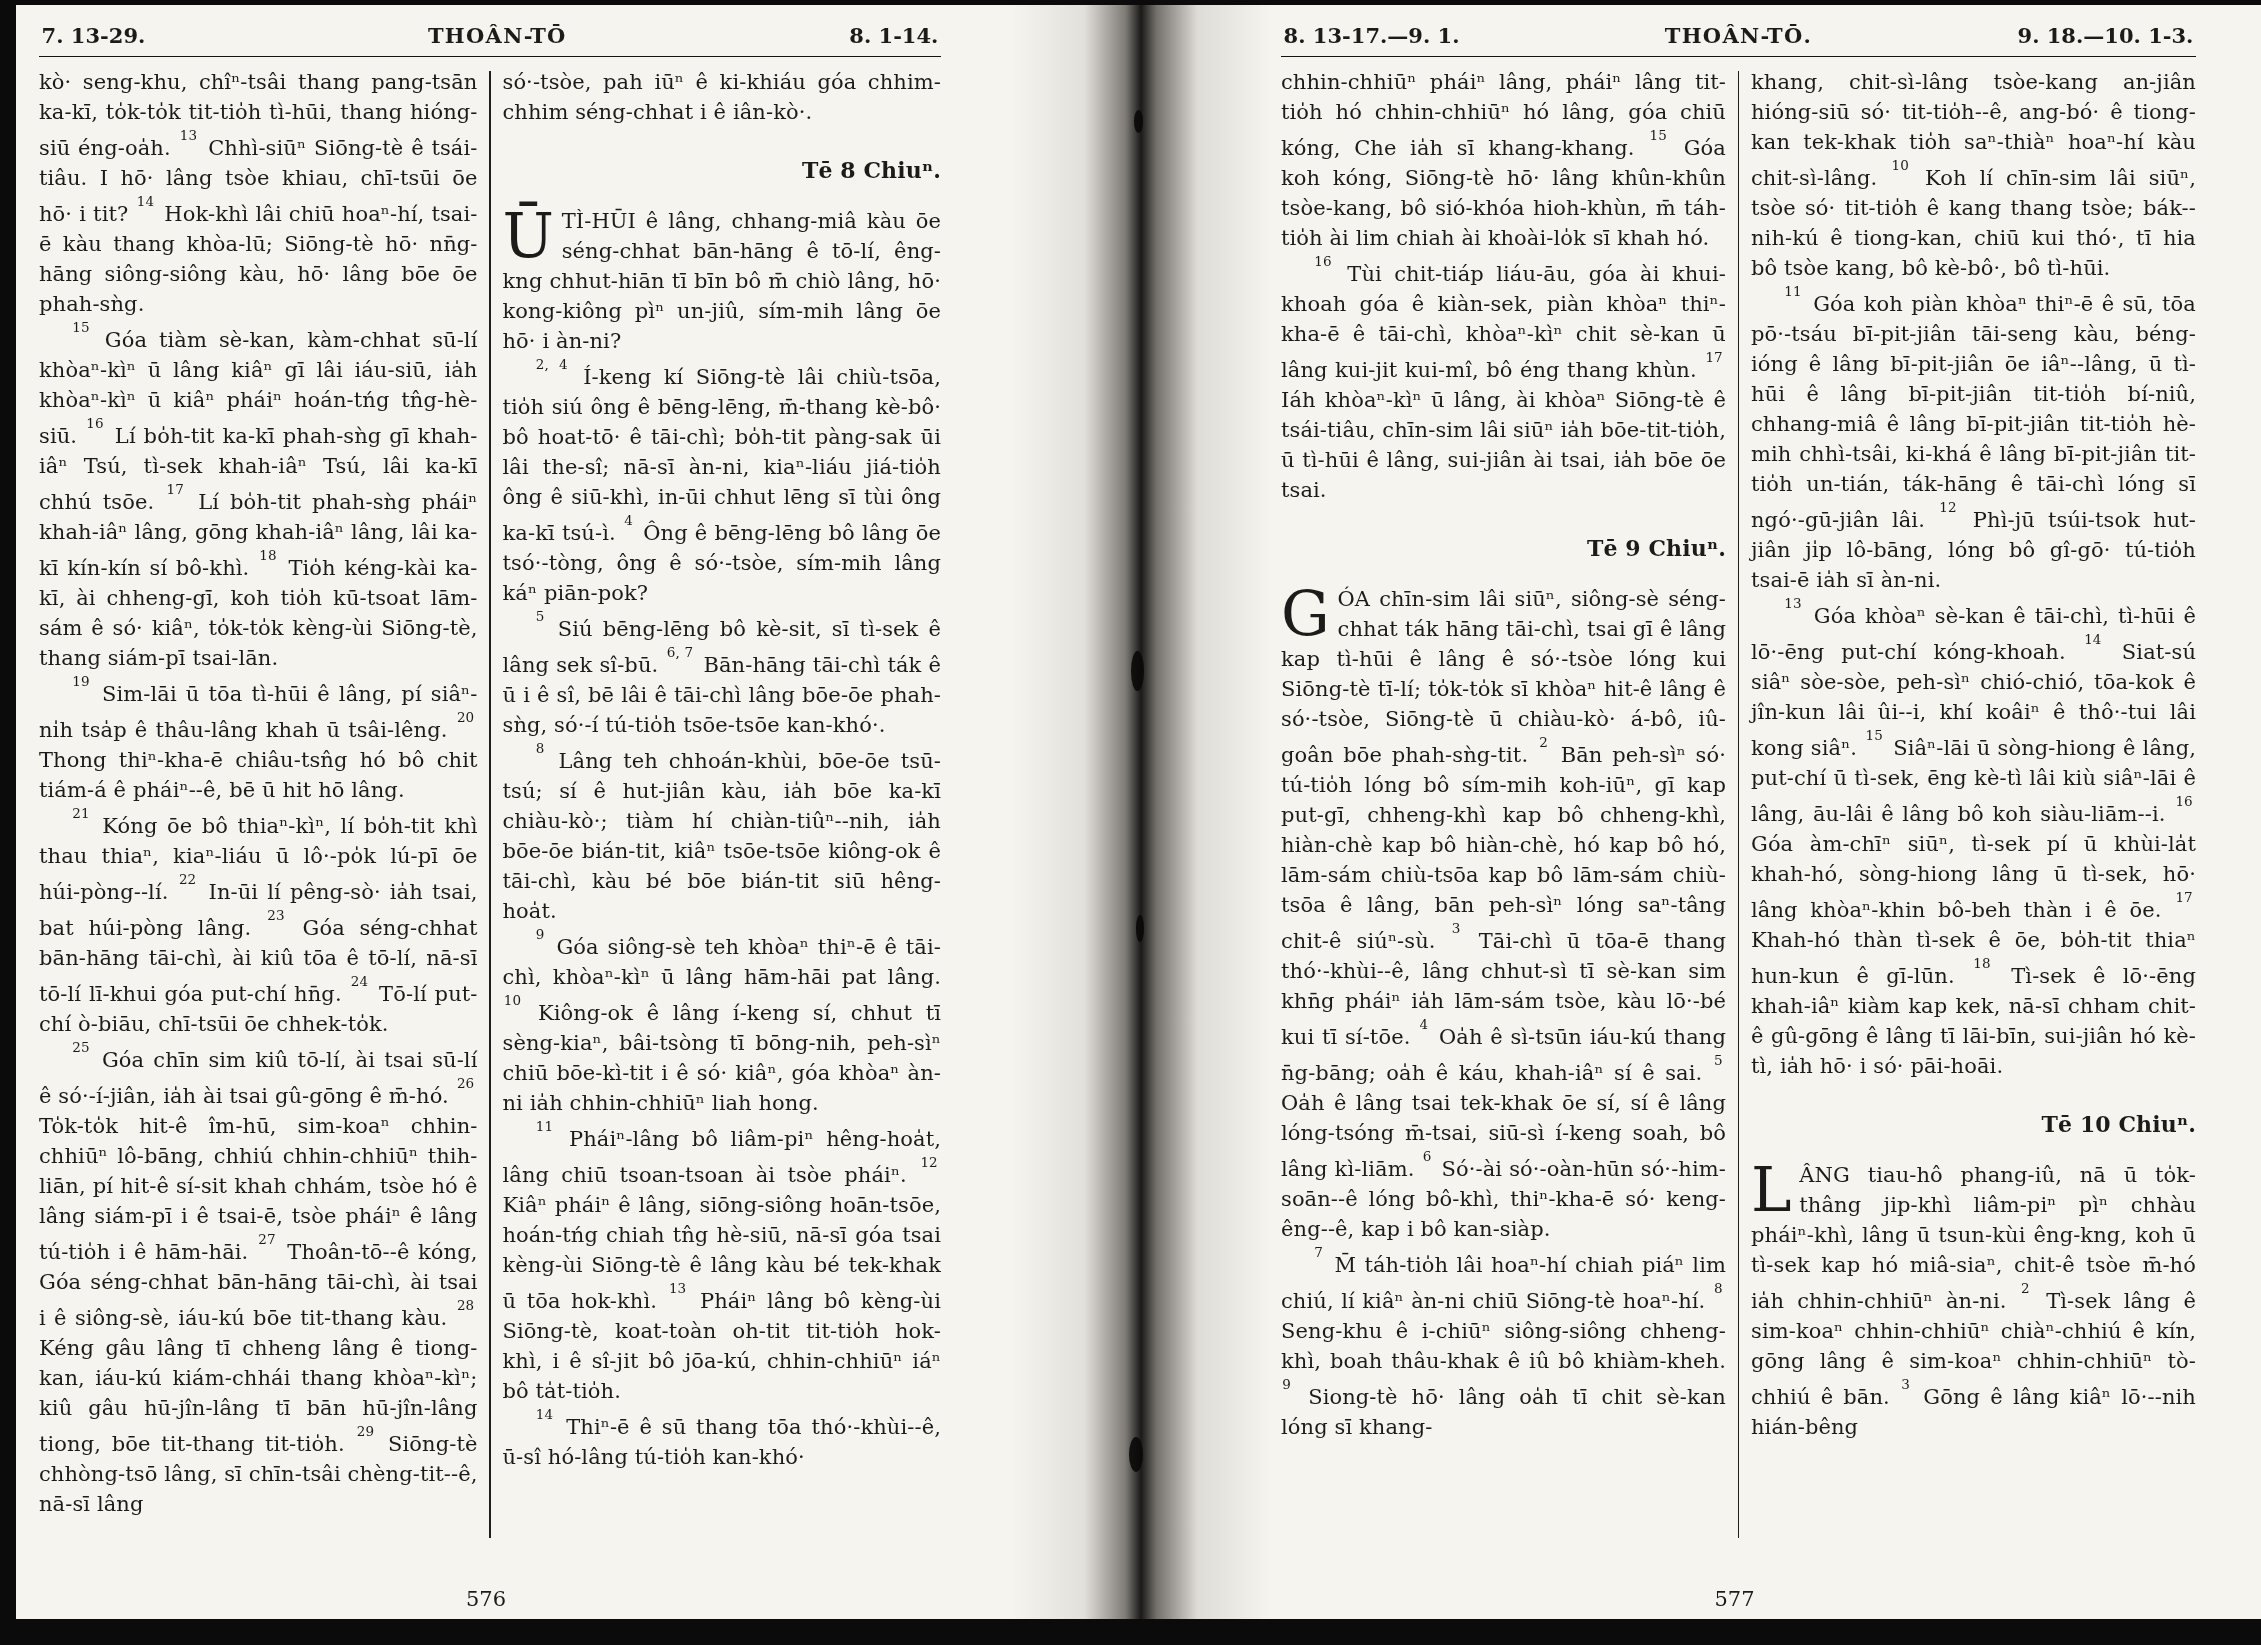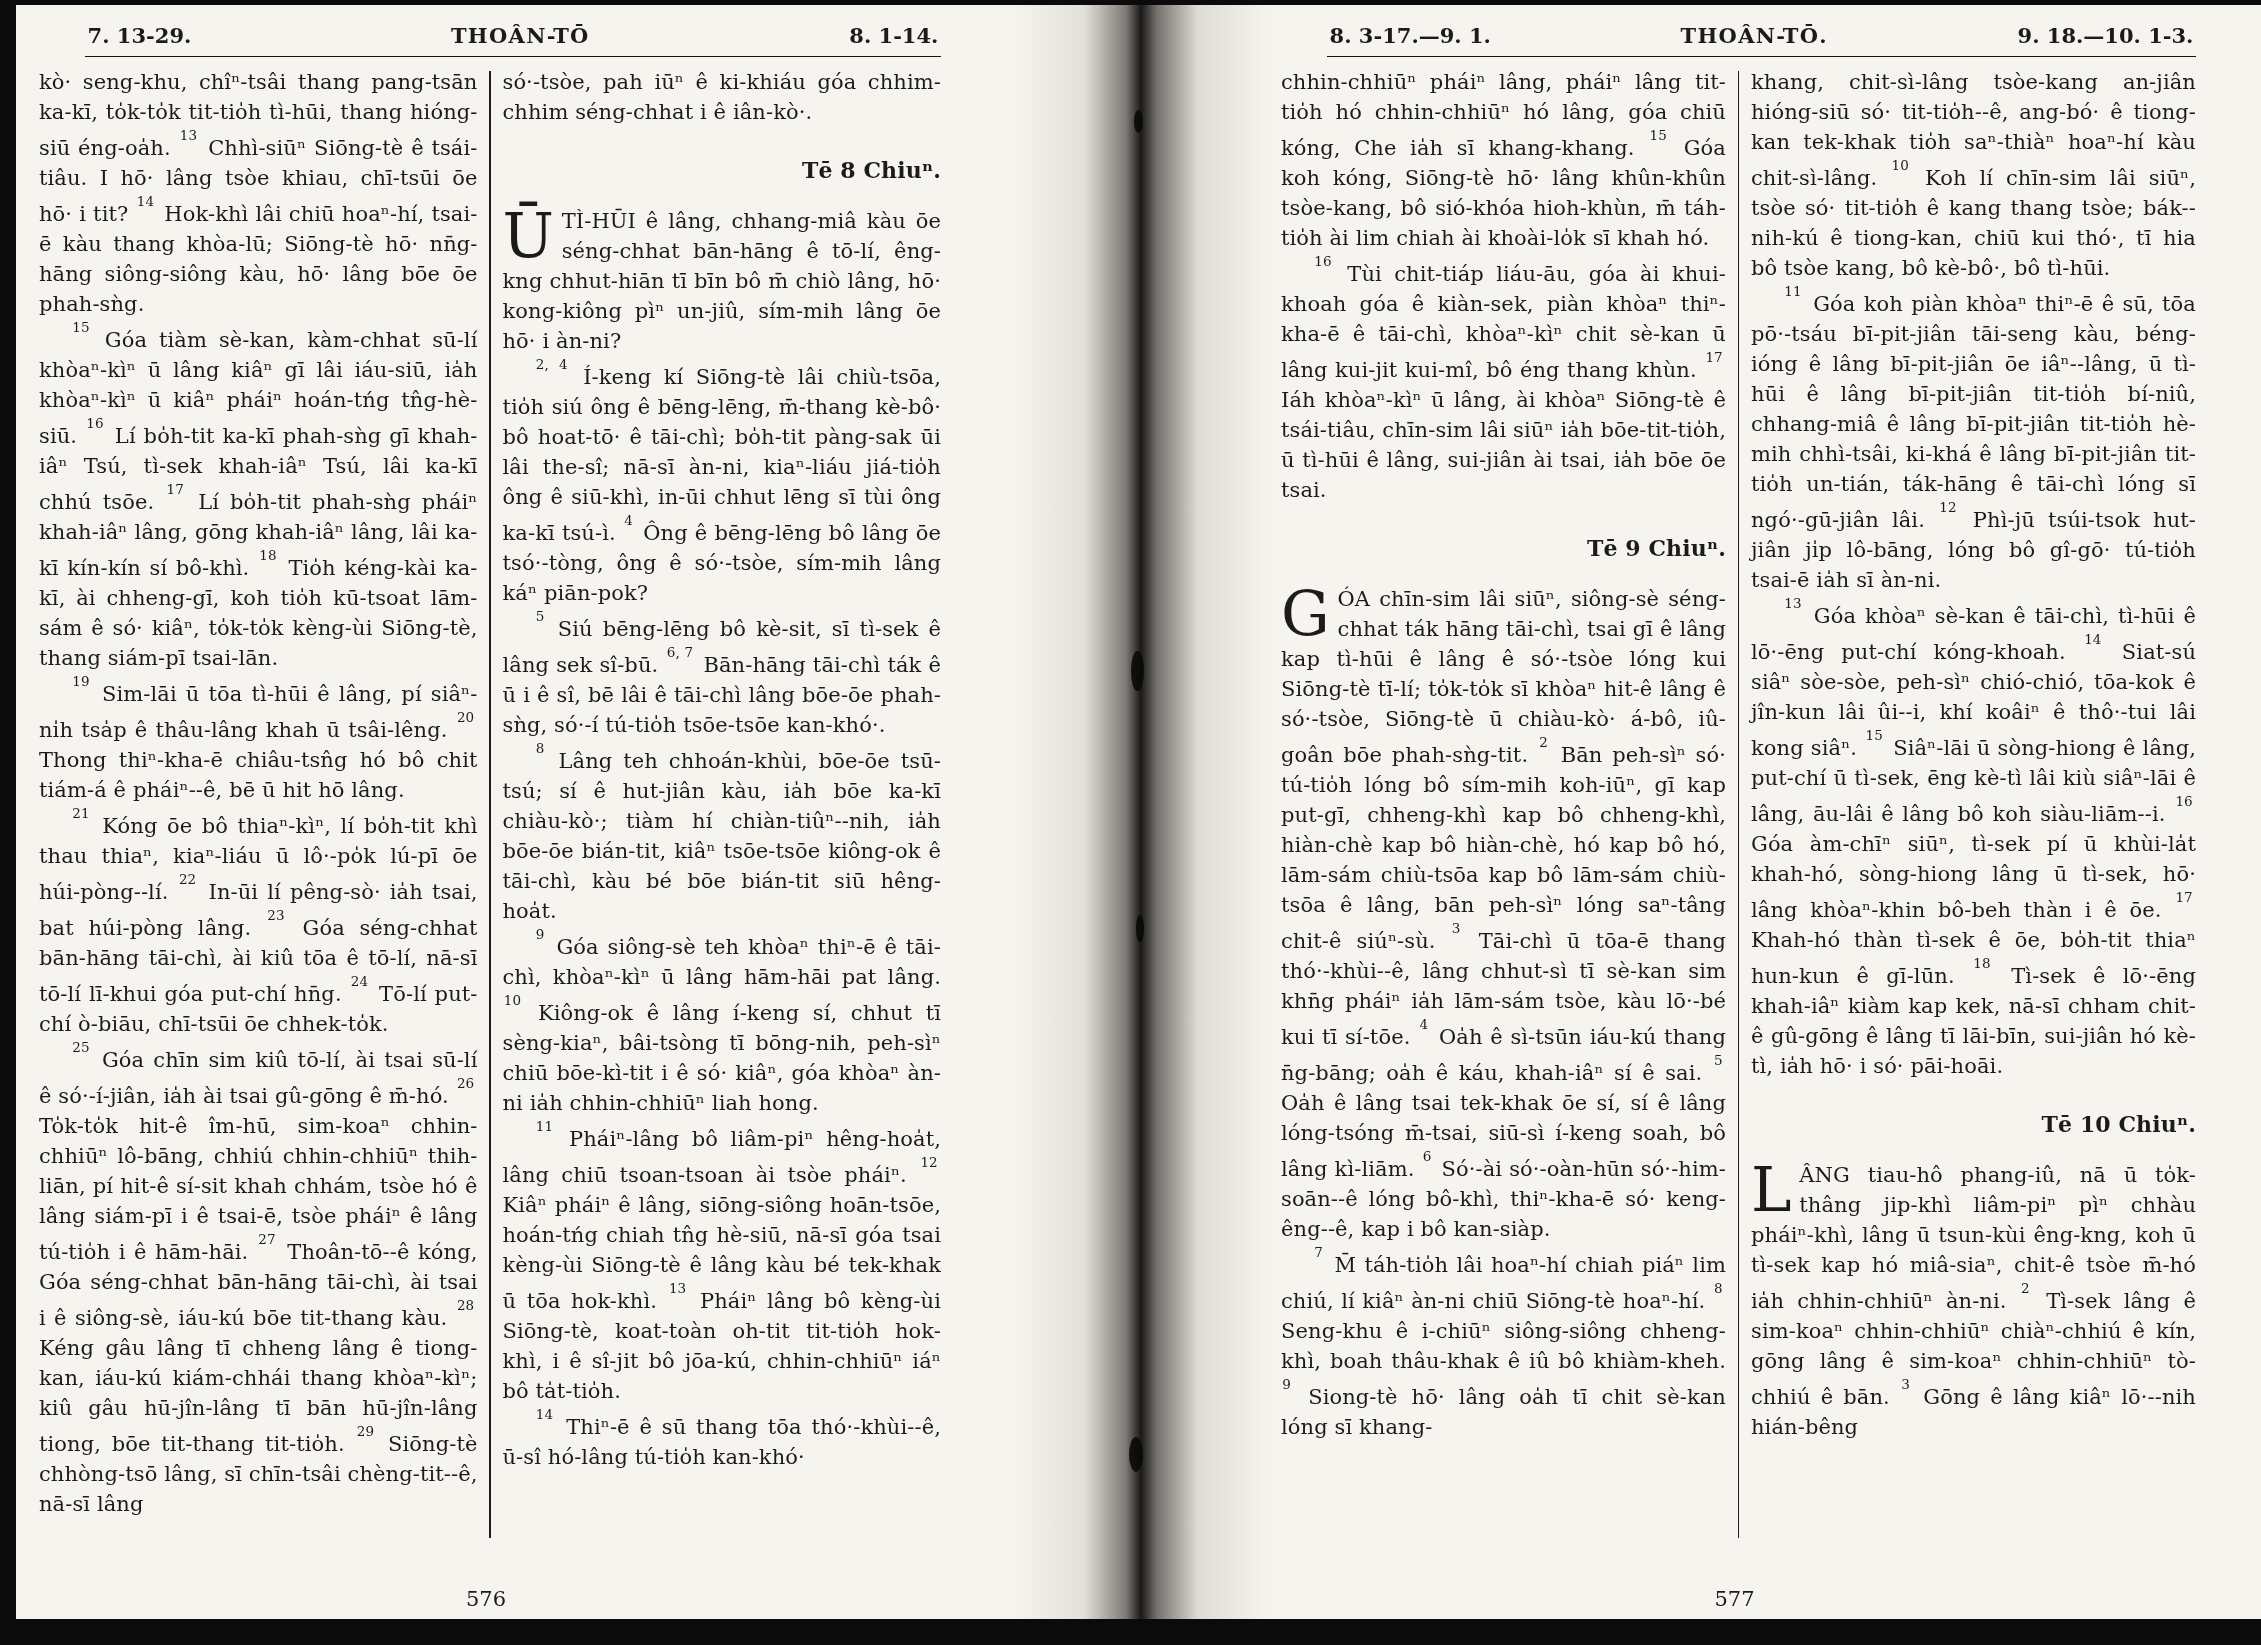--- a/index.html
+++ b/index.html
@@ -30,21 +30,20 @@
 
   
   .page{position:absolute;top:23px;bottom:30px;z-index:1;}
   #page-left{left:39px;width:902px;}
   #page-right{left:1281px;width:915px;}
 
   .page-header{
     display:flex;justify-content:space-between;align-items:baseline;
     font-weight:bold;font-size:21px;padding:0 2.6px 7.7px;
     border-bottom:1.9px solid #15140f;
-    margin-left:46px;
   }
   .page-title{letter-spacing:1.3px;}
 
   .columns{display:flex;gap:25px;position:relative;margin-top:10.3px;height:1476px;overflow:hidden;}
   .columns::before{content:"";position:absolute;left:calc(50% - 0.6px);top:3.9px;bottom:5.2px;width:1.3px;background:#201f1b;}
   .col{flex:1 1 0;text-align:justify;font-size:21px;line-height:30px;letter-spacing:0.1px;}
 
   .para{margin:0;}
   .para.indent{text-indent:32px;}
   .chapter-heading{text-align:right;font-weight:bold;font-size:22px;margin:28px 0 20.6px;text-indent:0;}
@@ -82,21 +81,21 @@
           <p class="para indent"><sup class="verse">9</sup> Góa siông-sè teh khòaⁿ thiⁿ-ē ê tāi-chì, khòaⁿ-kìⁿ ū lâng hām-hāi pat lâng. <sup class="verse">10</sup> Kiông-ok ê lâng í-keng sí, chhut tī sèng-kiaⁿ, bâi-tsòng tī bōng-nih, peh-sìⁿ chiū bōe-kì-tit i ê só· kiâⁿ, góa khòaⁿ àn-ni ia̍h chhin-chhiūⁿ liah hong.</p>
           <p class="para indent"><sup class="verse">11</sup> Pháiⁿ-lâng bô liâm-piⁿ hêng-hoa̍t, lâng chiū tsoan-tsoan ài tsòe pháiⁿ. <sup class="verse">12</sup> Kiâⁿ pháiⁿ ê lâng, siōng-siông hoān-tsōe, hoán-tńg chiah tn̂g hè-siū, nā-sī góa tsai kèng-ùi Siōng-tè ê lâng kàu bé tek-khak ū tōa hok-khì. <sup class="verse">13</sup> Pháiⁿ lâng bô kèng-ùi Siōng-tè, koat-toàn oh-tit tit-tio̍h hok-khì, i ê sî-jit bô jōa-kú, chhin-chhiūⁿ iáⁿ bô ta̍t-tio̍h.</p>
           <p class="para indent"><sup class="verse">14</sup> Thiⁿ-ē ê sū thang tōa thó·-khùi--ê, ū-sî hó-lâng tú-tio̍h kan-khó·</p>
         </div>
     </div>
     <div class="page-number">576</div>
   </div>
 
   <div class="page" id="page-right">
     <div class="page-header">
-      <span>8. 3-17.—9. 1.</span>
+      <span>8. 13-17.—9. 1.</span>
       <span class="page-title">THOÂN-TŌ.</span>
       <span>9. 18.—10. 1-3.</span>
     </div>
     <div class="columns">
       <div class="col">
           <p class="para">chhin-chhiūⁿ pháiⁿ lâng, pháiⁿ lâng tit-tio̍h hó chhin-chhiūⁿ hó lâng, góa chiū kóng, Che ia̍h sī khang-khang. <sup class="verse">15</sup> Góa koh kóng, Siōng-tè hō· lâng khûn-khûn tsòe-kang, bô sió-khóa hioh-khùn, m̄ táh-tio̍h ài lim chiah ài khoài-lo̍k sī khah hó.</p>
           <p class="para indent"><sup class="verse">16</sup> Tùi chit-tiáp liáu-āu, góa ài khui-khoah góa ê kiàn-sek, piàn khòaⁿ thiⁿ-kha-ē ê tāi-chì, khòaⁿ-kìⁿ chit sè-kan ū lâng kui-jit kui-mî, bô éng thang khùn. <sup class="verse">17</sup> Iáh khòaⁿ-kìⁿ ū lâng, ài khòaⁿ Siōng-tè ê tsái-tiâu, chīn-sim lâi siūⁿ ia̍h bōe-tit-tio̍h, ū tì-hūi ê lâng, sui-jiân ài tsai, ia̍h bōe ōe tsai.</p>
           <div class="chapter-heading">Tē 9 Chiuⁿ.</div>
           <p class="para"><span class="dropcap">G</span>ÓA chīn-sim lâi siūⁿ, siông-sè séng-chhat ták hāng tāi-chì, tsai gī ê lâng kap tì-hūi ê lâng ê só·-tsòe lóng kui Siōng-tè tī-lí; to̍k-to̍k sī khòaⁿ hit-ê lâng ê só·-tsòe, Siōng-tè ū chiàu-kò· á-bô, iû-goân bōe phah-sǹg-tit. <sup class="verse">2</sup> Bān peh-sìⁿ só· tú-tio̍h lóng bô sím-mih koh-iūⁿ, gī kap put-gī, chheng-khì kap bô chheng-khì, hiàn-chè kap bô hiàn-chè, hó kap bô hó, lām-sám chiù-tsōa kap bô lām-sám chiù-tsōa ê lâng, bān peh-sìⁿ lóng saⁿ-tâng chit-ê siúⁿ-sù. <sup class="verse">3</sup> Tāi-chì ū tōa-ē thang thó·-khùi--ê, lâng chhut-sì tī sè-kan sim khn̄g pháiⁿ ia̍h lām-sám tsòe, kàu lō·-bé kui tī sí-tōe. <sup class="verse">4</sup> Oa̍h ê sì-tsūn iáu-kú thang n̄g-bāng; oa̍h ê káu, khah-iâⁿ sí ê sai. <sup class="verse">5</sup> Oa̍h ê lâng tsai tek-khak ōe sí, sí ê lâng lóng-tsóng m̄-tsai, siū-sì í-keng soah, bô lâng kì-liām. <sup class="verse">6</sup> Só·-ài só·-oàn-hūn só·-him-soān--ê lóng bô-khì, thiⁿ-kha-ē só· keng-êng--ê, kap i bô kan-siàp.</p>
           <p class="para indent"><sup class="verse">7</sup> M̄ táh-tio̍h lâi hoaⁿ-hí chiah piáⁿ lim chiú, lí kiâⁿ àn-ni chiū Siōng-tè hoaⁿ-hí. <sup class="verse">8</sup> Seng-khu ê i-chiūⁿ siông-siông chheng-khì, boah thâu-khak ê iû bô khiàm-kheh. <sup class="verse">9</sup> Siong-tè hō· lâng oa̍h tī chit sè-kan lóng sī khang-</p>

